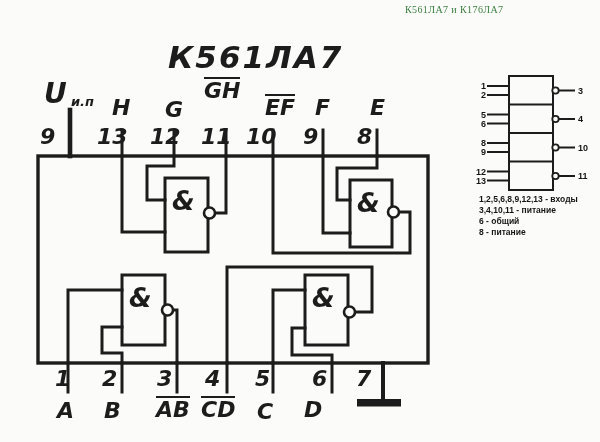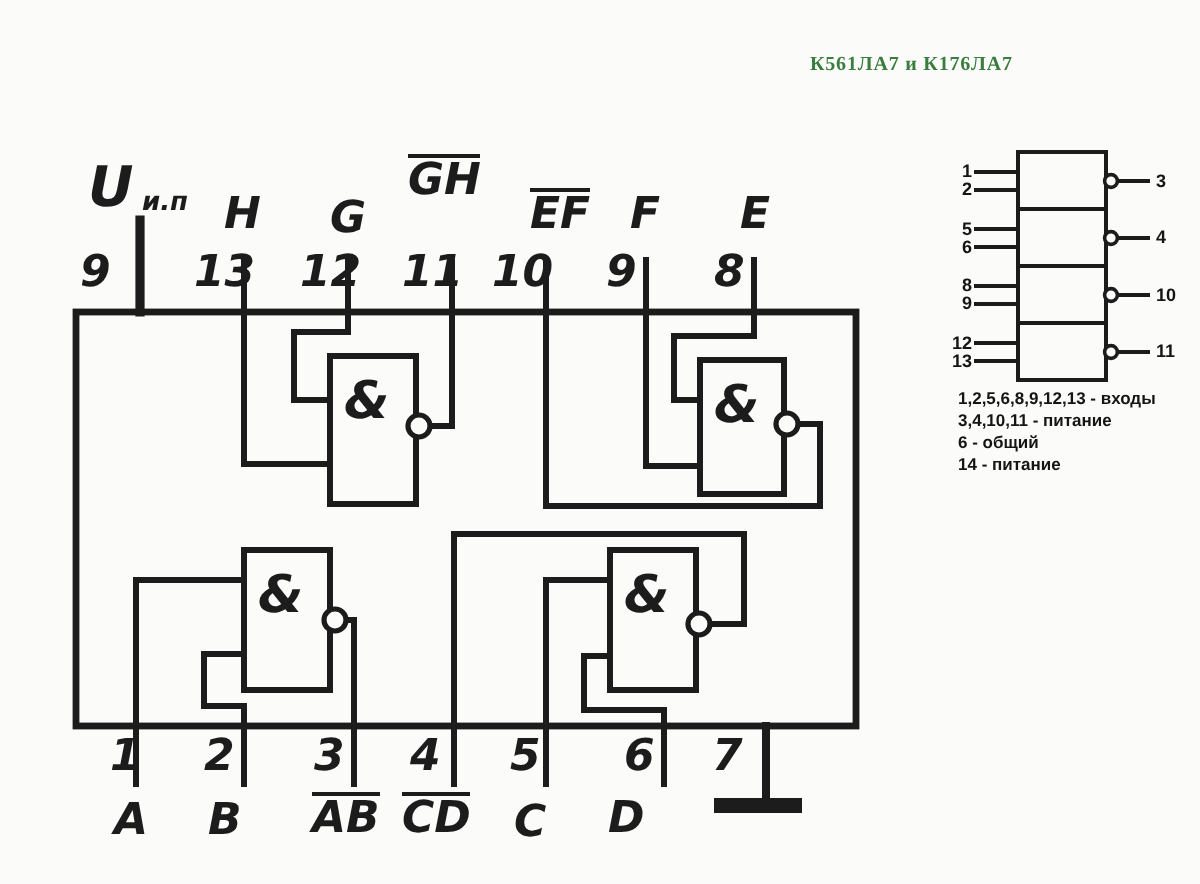--- a/index.html
+++ b/index.html
@@ -17,23 +17,23 @@
     font-style:italic;
     font-weight:bold;
     white-space:nowrap;
     line-height:1;
   }
   .hand22{font-size:22px;}
   .hand26{font-size:26px;}
   .title-hand{font-size:31px;letter-spacing:2px;}
   .ovl{display:inline-block;border-top:2.2px solid #1c1c1c;padding-top:1px;}
   .green-head{
-    position:absolute;left:405px;top:27px;
+    position:absolute;left:405px;top:4px;
     font-family:"Liberation Serif", serif;
-    font-size:10px;font-weight:bold;color:#3a7d3f;
+    font-size:10px;font-weight:normal;color:#3a7d3f;
     letter-spacing:0.4px;
   }
   .pinout-lbl{
     position:absolute;
     font-family:"Liberation Sans", sans-serif;
     font-size:9px;font-weight:bold;color:#151515;
     transform:translateY(-50%);
     line-height:1;
   }
   .pinout-lbl.right-align{transform:translate(-100%,-50%);}
@@ -97,20 +97,21 @@
         <circle cx="555.5" cy="90.5" r="3.2" stroke-width="1.8" fill="#fbfbf9"></circle>
         <circle cx="555.5" cy="119" r="3.2" stroke-width="1.8" fill="#fbfbf9"></circle>
         <circle cx="555.5" cy="147.5" r="3.2" stroke-width="1.8" fill="#fbfbf9"></circle>
         <circle cx="555.5" cy="176" r="3.2" stroke-width="1.8" fill="#fbfbf9"></circle>
       </g>
     </g>
   </svg>
 
   <div class="green-head">К561ЛА7 и К176ЛА7</div>
 
+  <div class="lbl title-hand" style="left:168px;top:42px;">К561ЛА7</div>
 
   <div class="lbl" style="left:44px;top:80px;font-size:28px;">U</div>
   <div class="lbl usub" style="left:71px;top:95px;">и.п</div>
 
   <div class="lbl hand22" style="left:112px;top:97px;">H</div>
   <div class="lbl hand22" style="left:165px;top:99px;">G</div>
   <div class="lbl hand22" style="left:204px;top:77px;"><span class="ovl">GH</span></div>
   <div class="lbl hand22" style="left:265px;top:94px;"><span class="ovl">EF</span></div>
   <div class="lbl hand22" style="left:315px;top:97px;">F</div>
   <div class="lbl hand22" style="left:370px;top:97px;">E</div>
@@ -152,15 +153,15 @@
   <div class="pinout-lbl right-align" style="left:486px;top:171.5px;">12</div>
   <div class="pinout-lbl right-align" style="left:486px;top:180.5px;">13</div>
   <div class="pinout-lbl" style="left:578px;top:90.5px;">3</div>
   <div class="pinout-lbl" style="left:578px;top:119px;">4</div>
   <div class="pinout-lbl" style="left:578px;top:147.5px;">10</div>
   <div class="pinout-lbl" style="left:578px;top:176px;">11</div>
 
   <div class="legend-line" style="top:195px;">1,2,5,6,8,9,12,13 - входы</div>
   <div class="legend-line" style="top:206px;">3,4,10,11 - питание</div>
   <div class="legend-line" style="top:217px;">6 - общий</div>
-  <div class="legend-line" style="top:228px;">14 - питание</div>
+  <div class="legend-line" style="top:228px;">8 - питание</div>
 
 </div>
 
 </body></html>

